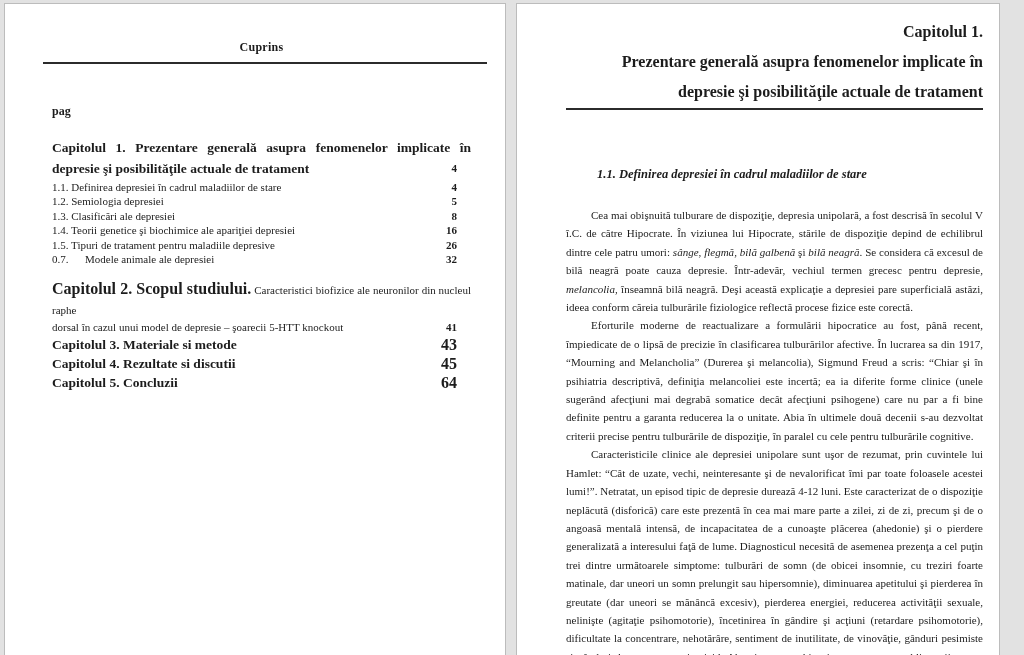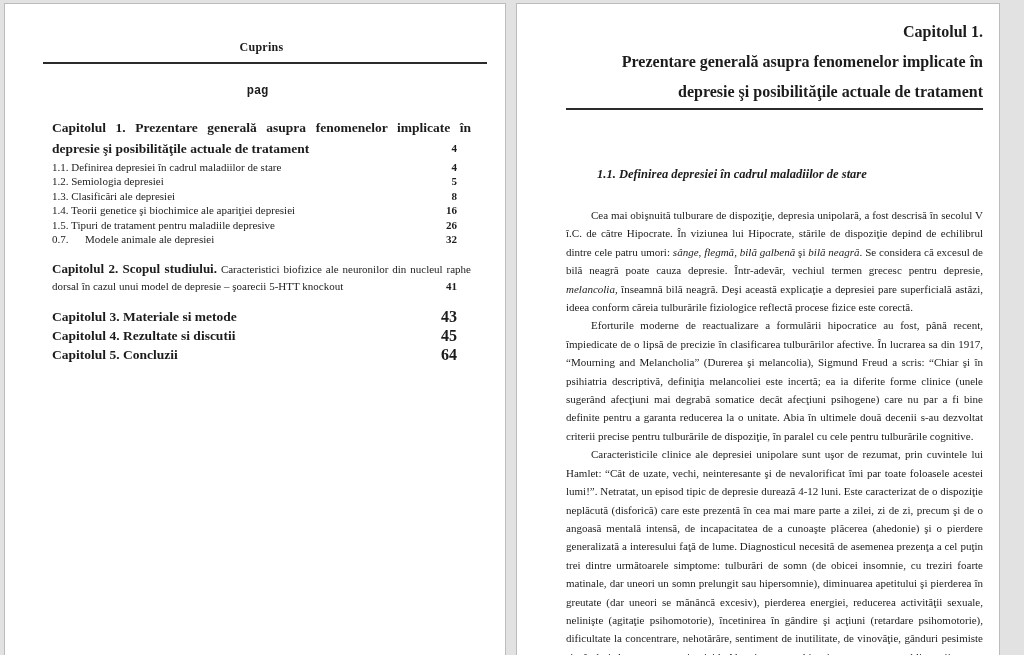--- a/index.html
+++ b/index.html
@@ -25,39 +25,39 @@
   #page-right{left:516px;width:484px;}
 
   
   .lp-content{padding:0 34px 0 47px;}
   .lp-title{
     font-size:12px;font-weight:bold;text-align:center;
     margin:32px 0 0 0;line-height:22px;letter-spacing:.3px;
   }
   .lp-rule{border-bottom:2px solid var(--rule);margin:4px -16px 0 -9px;}
   .lp-pag{
-    text-align:center;font-weight:bold;font-size:12px;
-    margin-top:20px;line-height:15px;padding-right:8px;font-family:Liberation Mono, monospace;
+    text-align:left;font-weight:bold;font-size:12px;
+    margin-top:40px;line-height:15px;padding-right:8px;
   }
   .toc-ch1{margin-top:18px;font-weight:bold;font-size:13.5px;line-height:21px;}
   .just-last{text-align:justify;text-align-last:justify;}
   .row{display:flex;align-items:flex-end;}
   .row .txt{flex:1;min-width:0;}
   .row .pg{
     width:46px;flex:0 0 46px;text-align:right;font-weight:bold;
     font-size:11px;box-sizing:border-box;padding-right:14px;line-height:inherit;
   }
   .toc-subs{margin-top:1px;}
   .toc-sub{font-size:11px;line-height:14.4px;}
   .toc-sub .txt{white-space:pre-wrap;}
   .toc-ch2{margin-top:13px;}
   .toc-ch2 .l1{font-size:11px;line-height:20px;}
-  .toc-ch2 .l1 .b{font-weight:bold;font-size:13px;}
+  .toc-ch2 .l1 .b{font-weight:bold;font-size:16px;}
   .toc-ch2 .l2{font-size:11px;line-height:15px;}
-  .toc-chapters{margin-top:13px;}
+  .toc-chapters{margin-top:0;}
   .toc-chapter{line-height:19px;font-weight:bold;font-size:13.5px;}
   .toc-chapter .pg{font-size:16px;}
 
   
   .rp-content{padding:0 16px 0 49px;}
   .rp-header{
     margin-top:13px;padding-bottom:1px;
     border-bottom:2px solid var(--rule);
     text-align:right;font-weight:bold;font-size:16px;line-height:30px;
   }

